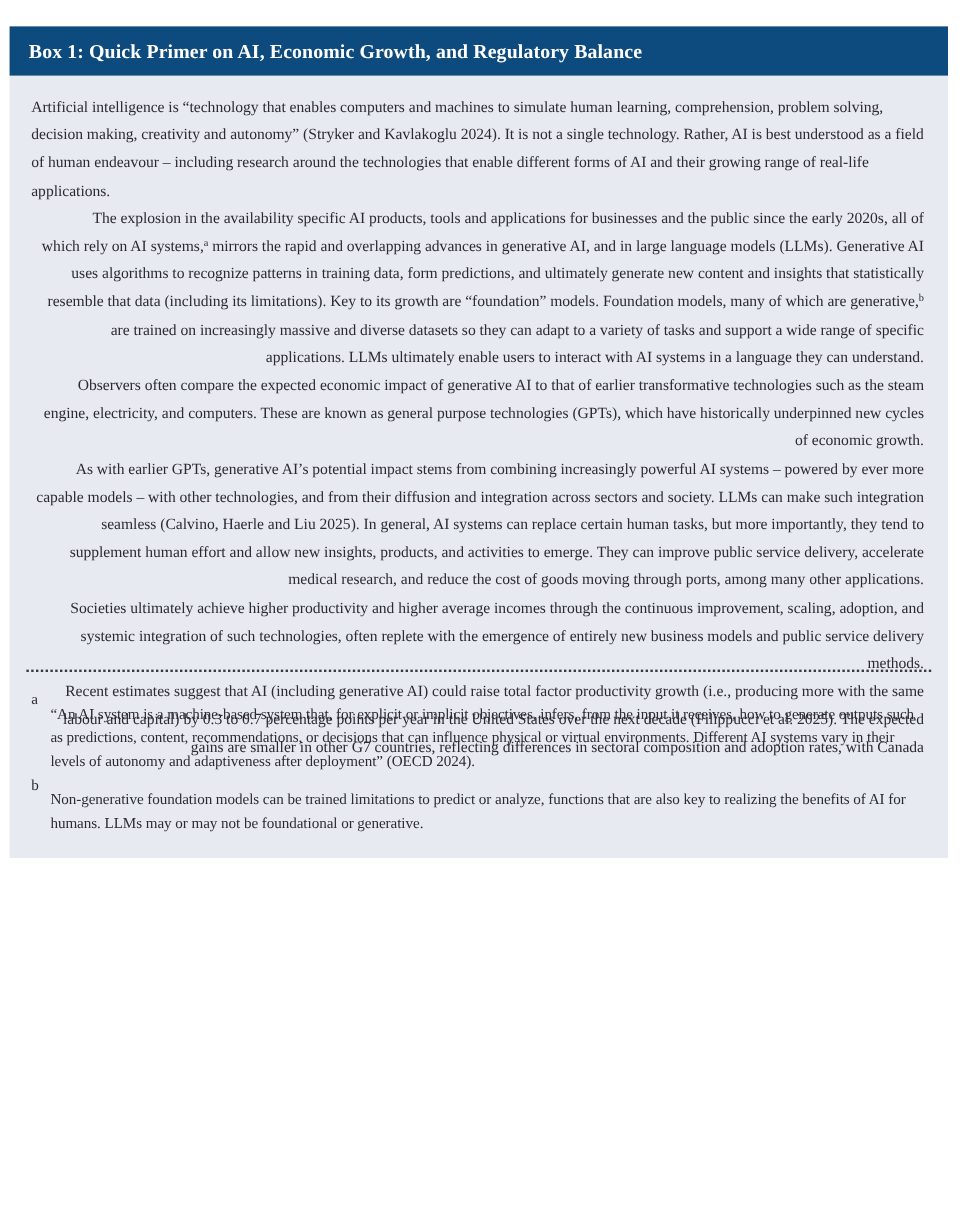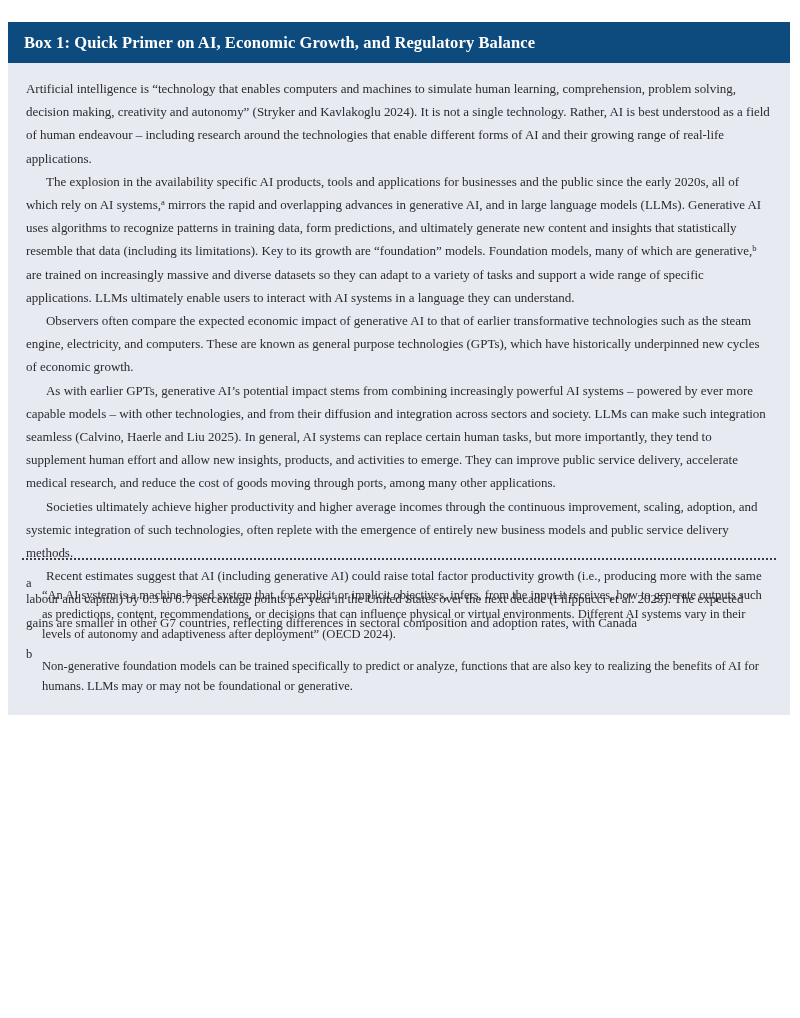--- a/index.html
+++ b/index.html
@@ -56,20 +56,21 @@
     font-size: 13px;
     line-height: 23.2px;
     color: #2b2b31;
     margin: 0;
     text-align: left;
     hyphens: none;
     letter-spacing: -0.02px;
   }
   .para.indent {
     text-indent: 20px;
+    text-align: right;
   }
 
   sup.fnref {
     font-size: 0.66em;
     vertical-align: 0.45em;
     line-height: 0;
   }
 
   #footnotes-wrap {
     position: absolute;
@@ -126,19 +127,19 @@
 
     <div id="footnotes-wrap">
       <div id="footnote-rule"></div>
       <div id="footnotes">
           <div class="footnote">
             <div class="fn-marker">a</div>
             <div class="fn-text">“An AI system is a machine-based system that, for explicit or implicit objectives, infers, from the input it receives, how to generate outputs such as predictions, content, recommendations, or decisions that can influence physical or virtual environments. Different AI systems vary in their levels of autonomy and adaptiveness after deployment” (OECD 2024).</div>
           </div>
           <div class="footnote">
             <div class="fn-marker">b</div>
-            <div class="fn-text">Non-generative foundation models can be trained specifically to predict or analyze, functions that are also key to realizing the benefits of AI for humans. LLMs may or may not be foundational or generative.</div>
+            <div class="fn-text">Non-generative foundation models can be trained limitations to predict or analyze, functions that are also key to realizing the benefits of AI for humans. LLMs may or may not be foundational or generative.</div>
           </div>
         </div>
     </div>
   </div>
 
 </div>
 
 </body></html>

